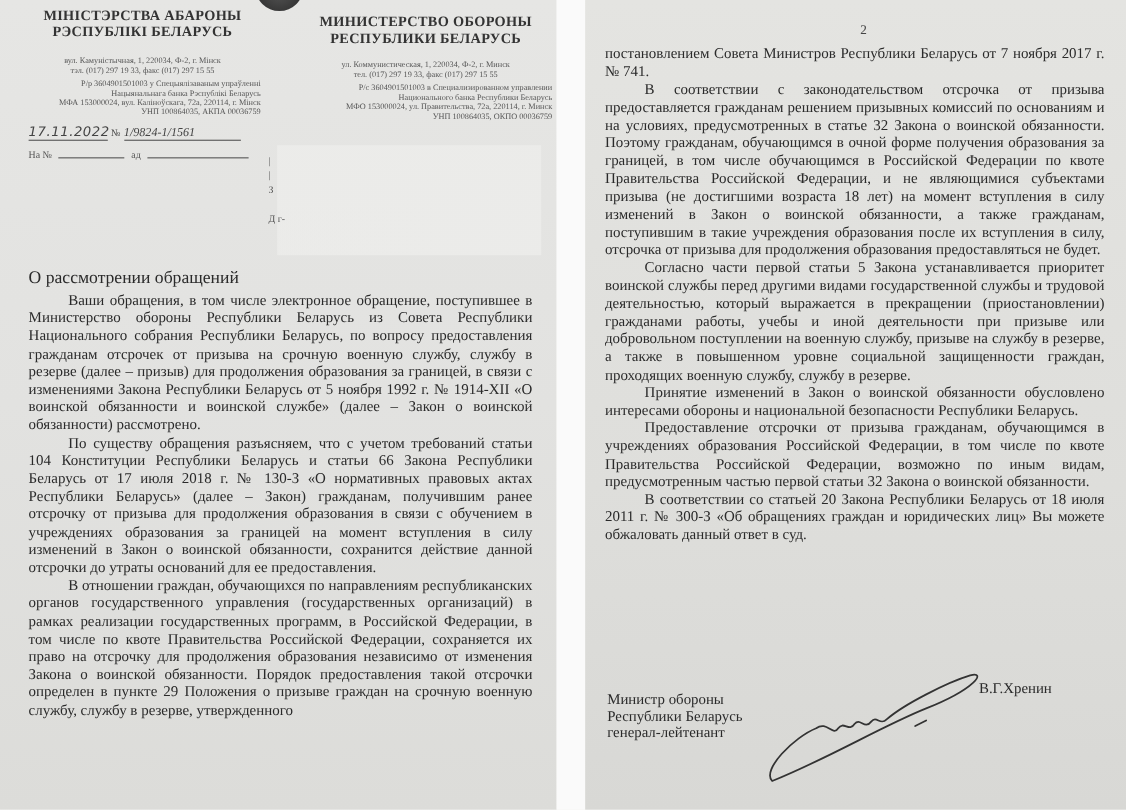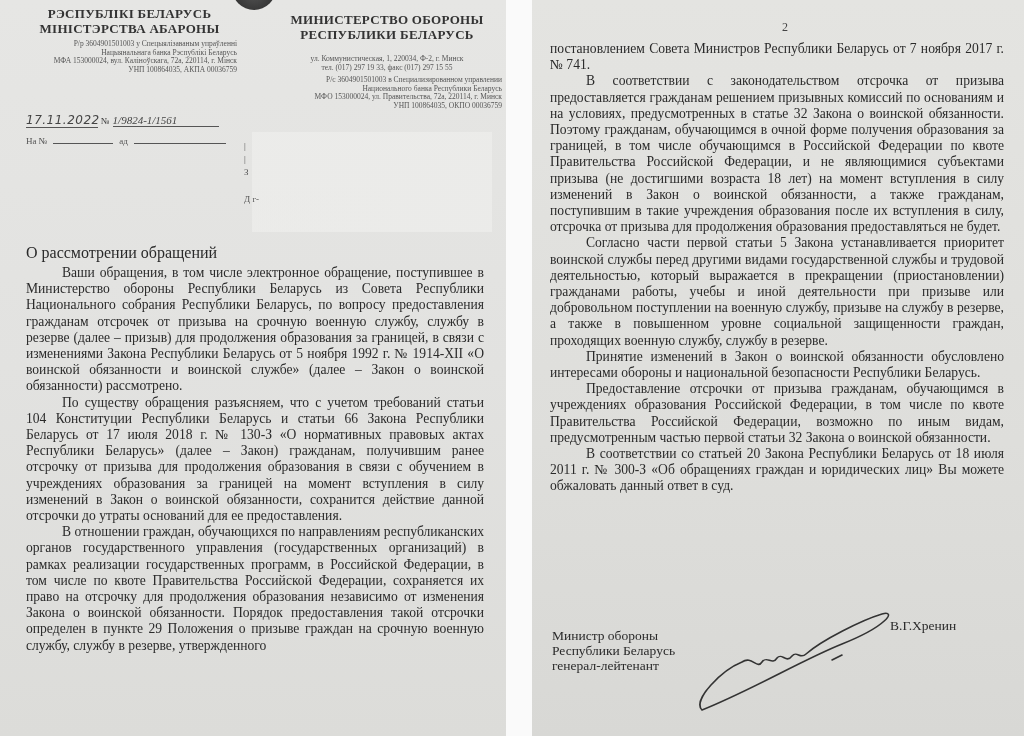--- a/index.html
+++ b/index.html
@@ -54,22 +54,26 @@
   .sig-name { position: absolute; left: 358px; top: 618px; font-size: 13.5px; color: #2a2a2a; }
   .signature { position: absolute; left: 150px; top: 600px; width: 230px; height: 120px; }
 </style>
 </head>
 <body>
 
 <div class="page" id="page1">
   <div class="emblem"></div>
 
   <div class="lh-col lh-left">
+    <div class="lh-title">МІНІСТЭРСТВА АБАРОНЫ</div>
     <div class="lh-title">РЭСПУБЛІКІ БЕЛАРУСЬ</div>
-    <div class="lh-title">МІНІСТЭРСТВА АБАРОНЫ</div>
+    <div class="lh-addr">
+      <div>вул. Камуністычная, 1, 220034, Ф-2, г. Мінск</div>
+      <div>тэл. (017) 297 19 33, факс (017) 297 15 55</div>
+    </div>
     <div class="lh-bank">
       <div>Р/р 3604901501003 у Спецыялізаваным упраўленні</div>
       <div>Нацыянальнага банка Рэспублікі Беларусь</div>
       <div>МФА 153000024, вул. Калінoўскага, 72а, 220114, г. Мінск</div>
       <div>УНП 100864035, АКПА 00036759</div>
     </div>
   </div>
 
   <div class="lh-col lh-right">
     <div class="lh-title">МИНИСТЕРСТВО ОБОРОНЫ</div>

